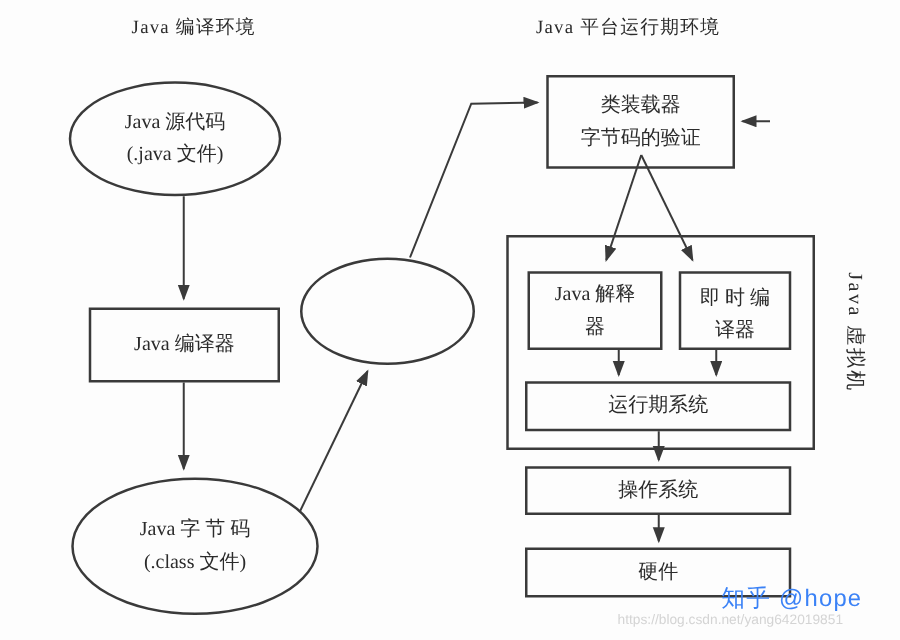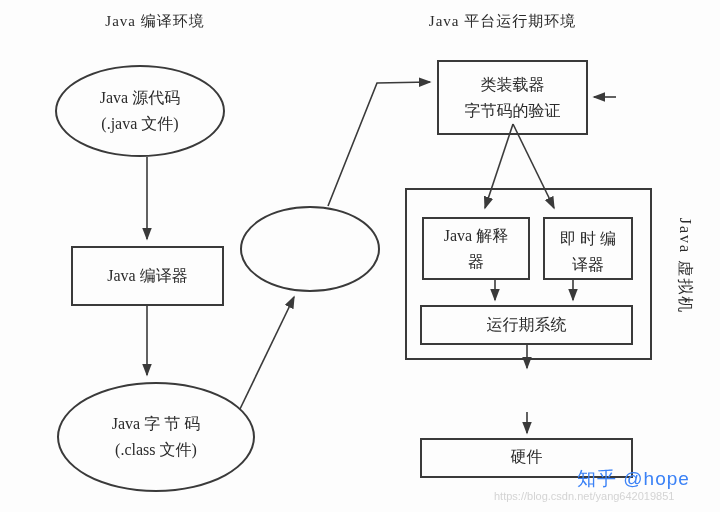--- a/index.html
+++ b/index.html
@@ -119,21 +119,24 @@
     <div>即 时 编</div>
     <div>译器</div>
   </div>
 
   <div class="node" style="left:420px; top:305px; width:213px; height:40px;">
     <div>运行期系统</div>
   </div>
 
   <div class="vlabel" style="left:684px; top:266px;">Java 虚拟机</div>
 
+  <div class="node" style="left:420px; top:373px; width:213px; height:39px;">
+    <div>操作系统</div>
+  </div>
 
-  <div class="node" style="left:420px; top:438px; width:213px; height:40px;font-family:Liberation Mono, monospace;">
+  <div class="node" style="left:420px; top:438px; width:213px; height:40px;">
     <div>硬件</div>
   </div>
 
   <div class="wm-handle" style="left:577px; top:466px;">知乎 @hope</div>
   <div class="wm-url" style="left:494px; top:490px;">https://blog.csdn.net/yang642019851</div>
 
 </div>
 
 </body></html>

